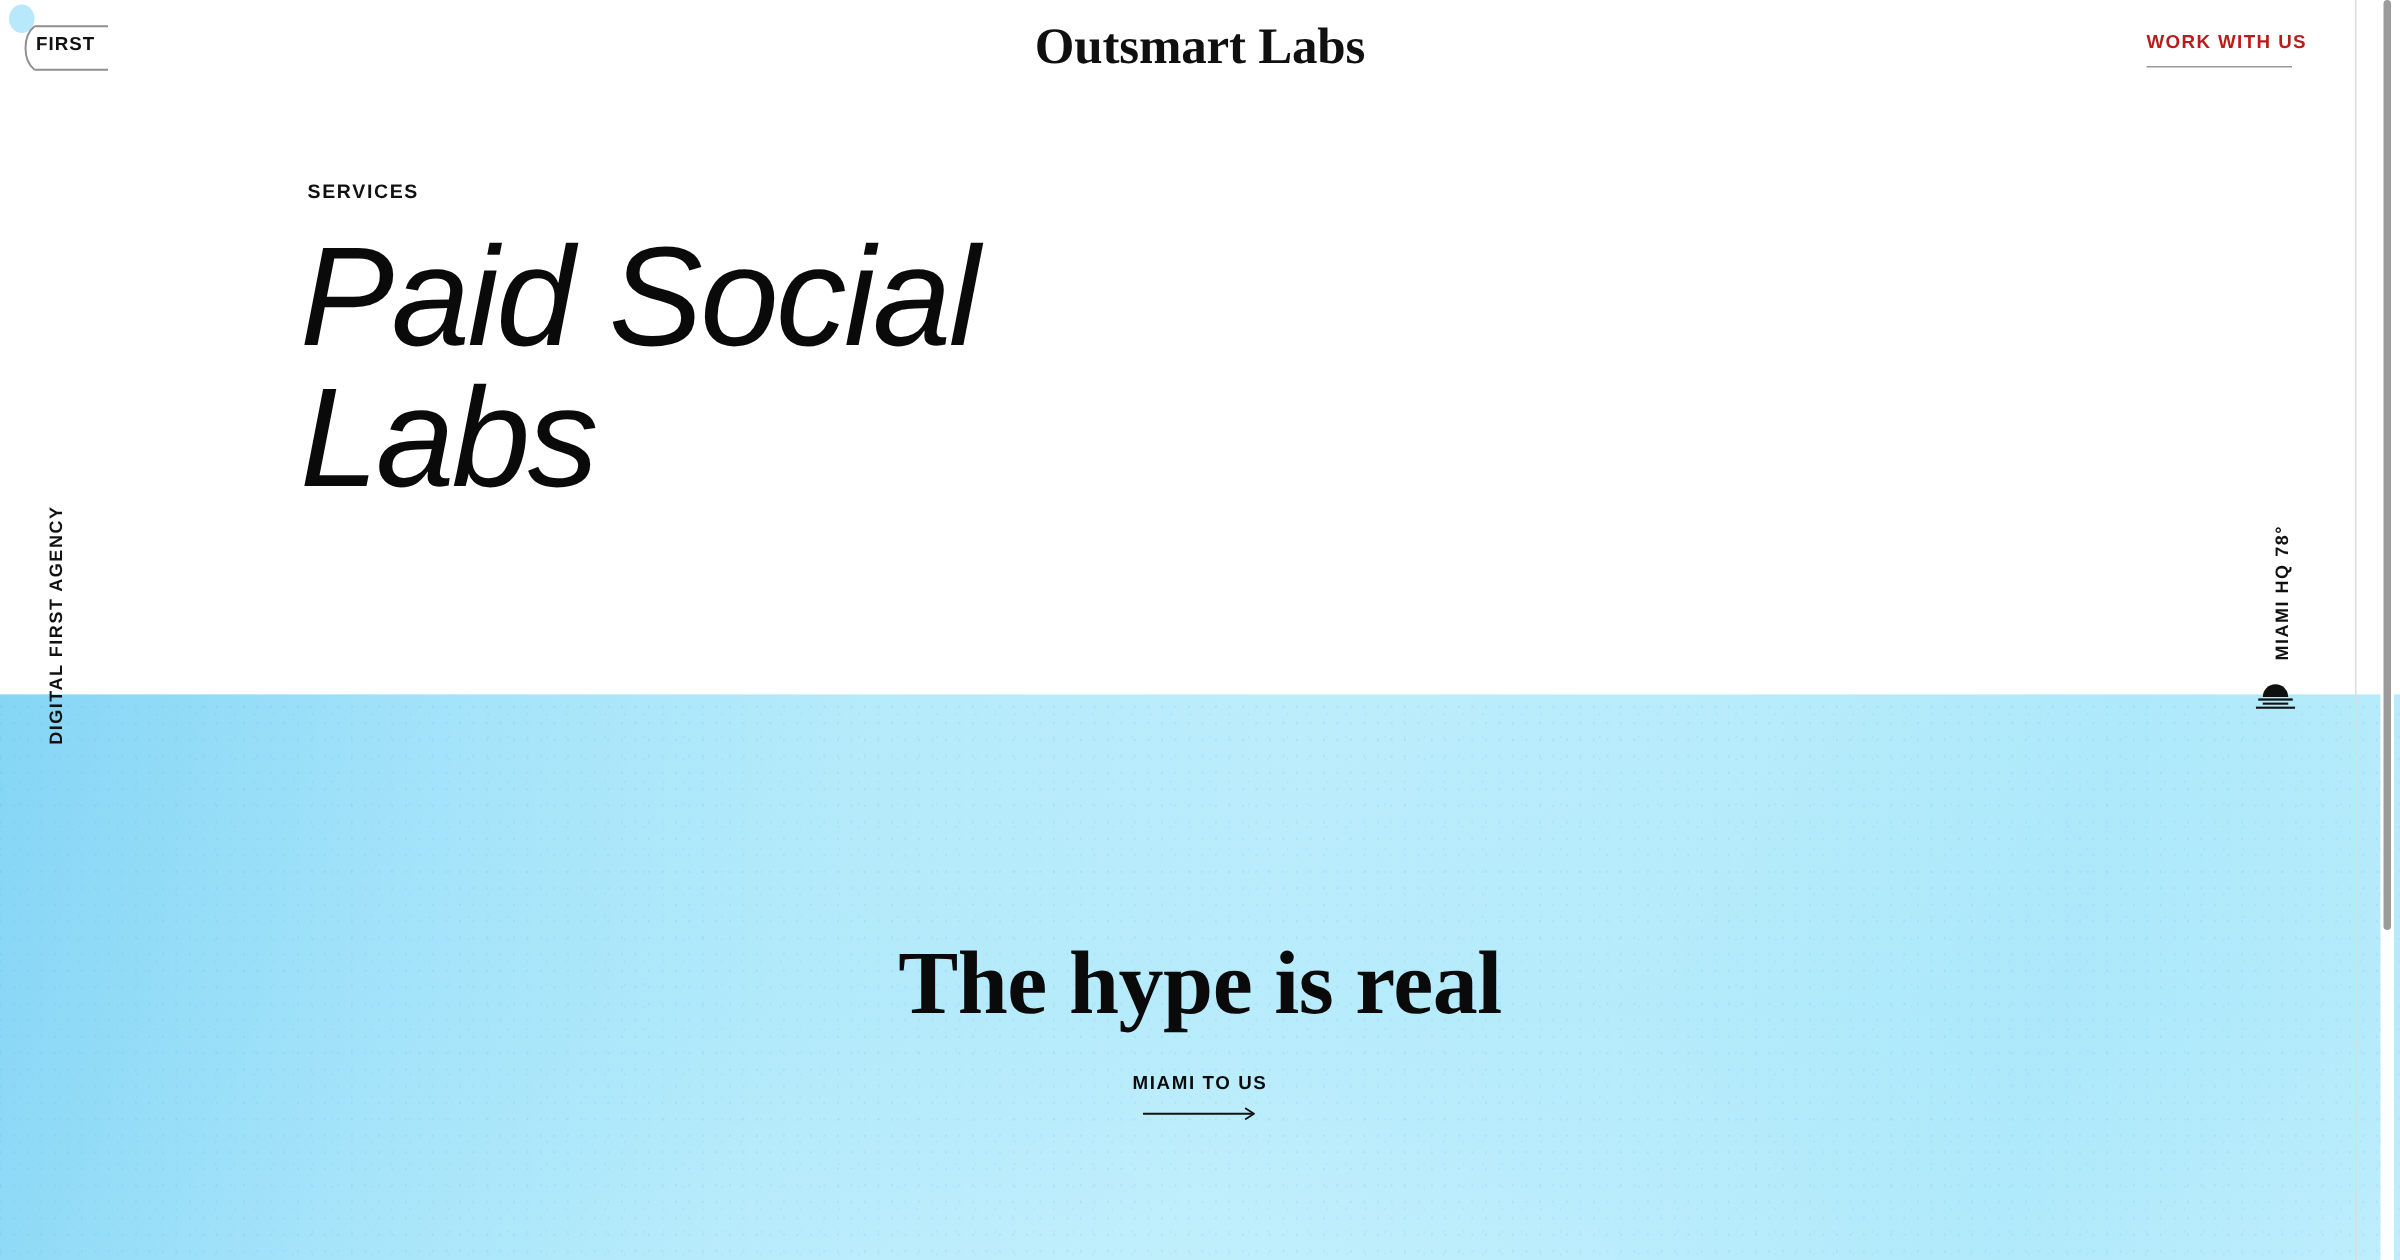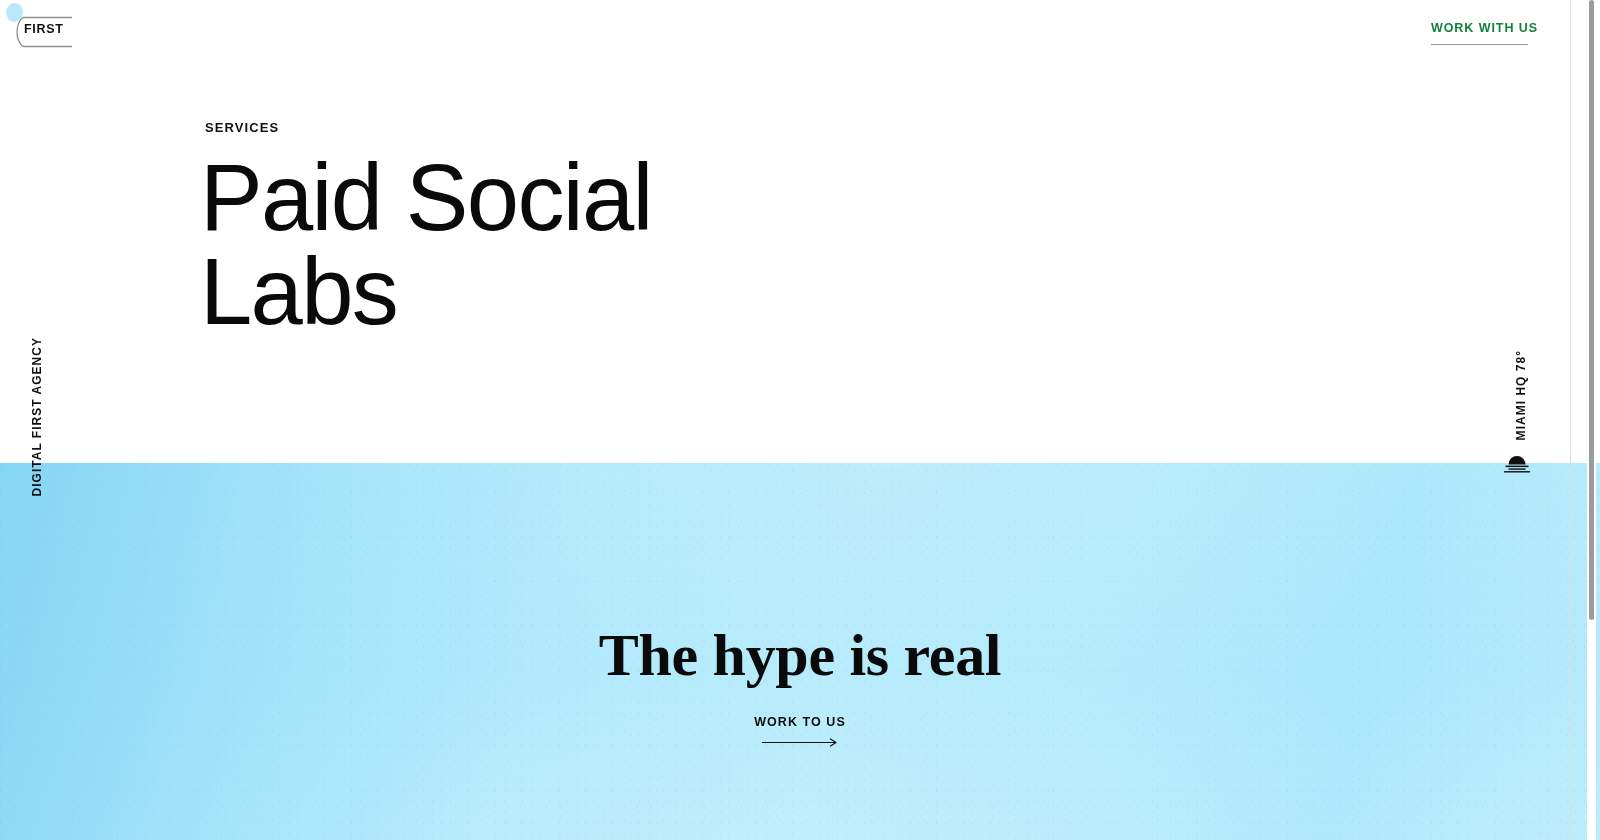--- a/index.html
+++ b/index.html
@@ -51,40 +51,40 @@
   }
 
   
   .workwith {
     position:absolute; right:62px; top:22px;
     cursor:pointer;
     text-align:center;
   }
   .workwith-label {
     font-size:12.5px; font-weight:700; letter-spacing:.075em;
-    color:#15803d; display:block; line-height:1;
+    color:#b91c1c; display:block; line-height:1;
   }
   .workwith-rule {
     display:block; margin-top:9px;
     width:97px; height:1px; background:#9a9a9a;
   }
 
   
   .hero-white {
     position:absolute; left:0; top:0; width:1600px; height:390px;
     background:#ffffff;
   }
   .eyebrow {
     position:absolute; left:205px; top:120px;
     font-size:13px; font-weight:700; letter-spacing:.085em; color:#111;
   }
   .headline {
     position:absolute; left:200px; top:152px;
     font-size:94px; font-weight:400; letter-spacing:-0.018em;
-    line-height:0.98; color:#0a0a0a;
+    line-height:0.98; color:#0a0a0a;font-style:italic;
   }
   .headline span { display:block; }
   .headline .l2 { margin-top:0.02em; }
 
   
   .vside {
     position:absolute;
     font-size:12px; font-weight:700; letter-spacing:.085em;
     color:#111; white-space:nowrap;
   }
@@ -171,21 +171,21 @@
       <span class="l2">Labs</span>
     </h1>
   </div>
 
   <div class="blue-section">
     <div class="blue-noise"></div>
 
     <div class="hype">The hype is real</div>
 
     <a class="talk">
-      <span class="talk-label">WORK TO US</span>
+      <span class="talk-label">MIAMI TO US</span>
       <svg class="talk-arrow" width="76" height="10" viewBox="0 0 76 10">
         <line x1="0" y1="4.5" x2="73" y2="4.5" stroke="#111" stroke-width="1.2"></line>
         <path d="M68.5 1 L74 4.5 L68.5 8" fill="none" stroke="#111" stroke-width="1.2" stroke-linecap="round" stroke-linejoin="round"></path>
       </svg>
     </a>
   </div>
 
   <div class="vside vside-left">DIGITAL FIRST AGENCY</div>
 
   <div class="vside vside-right">MIAMI HQ 78°</div>
@@ -202,20 +202,21 @@
     <div class="menu-btn">
       <span class="menu-dot"></span>
       <svg class="menu-bracket" viewBox="0 0 62 48">
         <line x1="9" y1="9.5" x2="58" y2="9.5" stroke="#8f8f8f" stroke-width="1.3"></line>
         <line x1="9" y1="38.5" x2="58" y2="38.5" stroke="#8f8f8f" stroke-width="1.3"></line>
         <path d="M9 9.5 C1 16, 1 32, 9 38.5" fill="none" stroke="#8f8f8f" stroke-width="1.3"></path>
       </svg>
       <span class="menu-label">FIRST</span>
     </div>
 
+    <div class="brand">Outsmart Labs</div>
 
     <div class="workwith">
       <span class="workwith-label">WORK WITH US</span>
       <span class="workwith-rule"></span>
     </div>
   </div>
 
   <div class="scrollbar-line"></div>
   <div class="scrollbar-track"></div>
   <div class="scrollbar-thumb" style="height: 620px;"></div>

